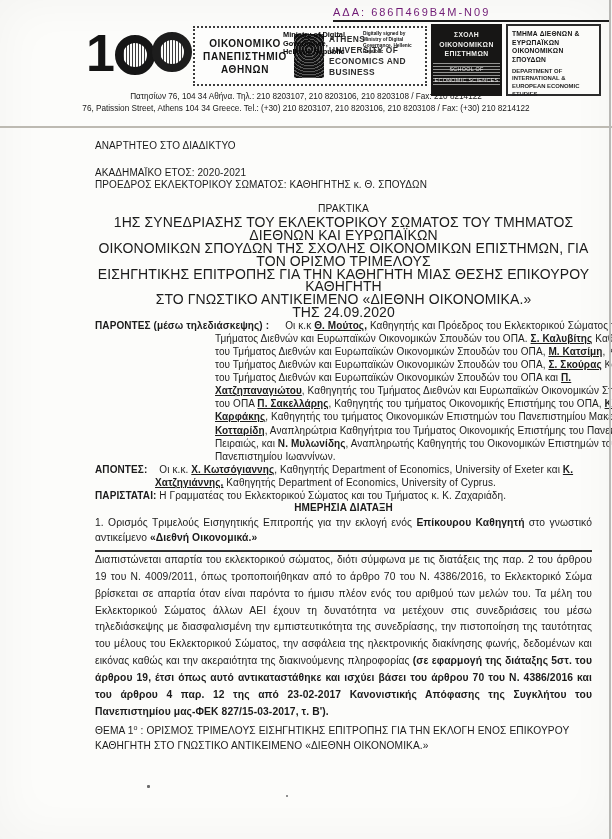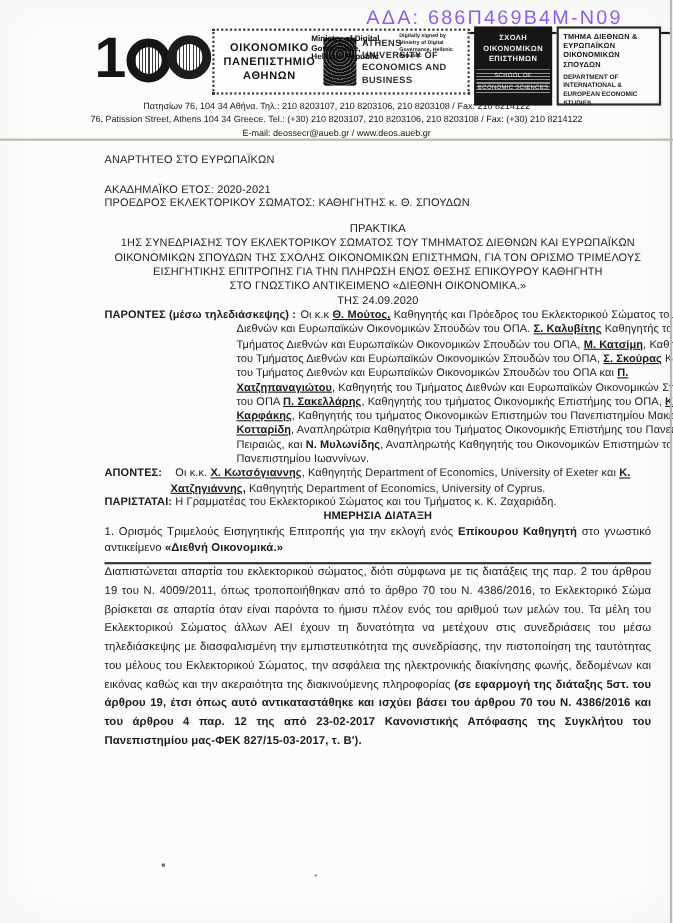--- a/index.html
+++ b/index.html
@@ -11,21 +11,21 @@
   }
   .b{font-weight:bold}
   .u{text-decoration:underline}
   .sup{vertical-align:super;font-size:0.7em}
   .center{text-align:center}
   .just{text-align:justify}
 
   
   .ada{
     position:absolute;top:6px;left:333px;right:3px;
-    font-size:18px;letter-spacing:2px;color:#8b5cf6;
+    font-size:11px;letter-spacing:2px;color:#701a75;
     border-bottom:2px solid #1a1a1a;padding-bottom:2px;white-space:nowrap;
   }
 
   
   .logo-100{position:absolute;left:86px;top:30px;display:flex;align-items:flex-start;}
   .logo-digit{font-size:52px;font-weight:bold;line-height:0.92;color:#141414;letter-spacing:-2px;}
   .logo-ring{
     display:inline-block;width:24px;height:24px;border:8px solid #161616;border-radius:50%;
     margin-top:5px;margin-left:2px;font-size:0;
     background:repeating-linear-gradient(90deg,#3a3a3a 0 1px,transparent 1px 3px);
@@ -72,24 +72,24 @@
   .addr{position:absolute;top:91px;left:0;right:0;text-align:center;font-size:8.2px;line-height:1.5;color:#171717;}
   .header-rule{position:absolute;top:126px;left:0;right:0;border-top:2px solid #bdbab2;}
 
   
   .doc{position:absolute;top:133px;left:95px;width:497px;font-size:10px;line-height:12.6px;letter-spacing:0.1px;}
   .doc p{margin:0;}
   .line{white-space:nowrap;}
   .web{margin-top:7px;}
   .year{margin-top:14px;}
   .head-praktika{margin-top:11px;font-size:10.3px;text-align:center;}
-  .title-lines{font-size:10px;line-height:12.8px;margin-top:1px;}
+  .title-lines{font-size:14px;line-height:12.8px;margin-top:1px;}
   .hang-parontes{margin-top:7px;width:446px;padding-left:120px;text-indent:-120px;line-height:13.1px;}
   .hang-apontes{margin-top:8px;width:482px;padding-left:60px;text-indent:-60px;line-height:13.4px;}
-  .lbl{margin-right:4px;}
+  .lbl{margin-right:16px;}
   .lbl-ap{margin-right:12px;}
   .paristatai{margin-top:11px;}
   .agenda-head{margin-top:0;font-size:10px;}
   .protocol{margin-top:1px;font-size:10px;}
   .item1{margin-top:12px;font-size:10.3px;line-height:15px;}
   .body-rule{margin-top:5px;border-top:2px solid #343434;}
   .quorum{margin-top:1px;font-size:10.3px;line-height:16.9px;}
   .thema{margin-top:14px;font-size:10.2px;line-height:14.6px;}
 
   
@@ -127,51 +127,51 @@
   </div>
 
   <div class="dept-box">
     <div class="dept-gr">ΤΜΗΜΑ ΔΙΕΘΝΩΝ &amp; ΕΥΡΩΠΑΪΚΩΝ ΟΙΚΟΝΟΜΙΚΩΝ ΣΠΟΥΔΩΝ</div>
     <div class="dept-en">DEPARTMENT OF INTERNATIONAL &amp; EUROPEAN ECONOMIC STUDIES</div>
   </div>
 
   <div class="addr">
     <div>Πατησίων 76, 104 34 Αθήνα. Τηλ.: 210 8203107, 210 8203106, 210 8203108 / Fax: 210 8214122</div>
     <div>76, Patission Street, Athens 104 34 Greece. Tel.: (+30) 210 8203107, 210 8203106, 210 8203108 / Fax: (+30) 210 8214122</div>
-    <div>E-mail: deossecr@aueb.gr / www.deos.aueb.gr</div>
   </div>
 
   <div class="header-rule"></div>
 
   <div class="doc">
-    <div class="line web">ΑΝΑΡΤΗΤΕΟ ΣΤΟ ΕΥΡΩΠΑΪΚΩΝ</div>
+    <div class="line web">ΑΝΑΡΤΗΤΕΟ ΣΤΟ ΔΙΑΔΙΚΤΥΟ</div>
     <div class="line year">ΑΚΑΔΗΜΑΪΚΟ ΕΤΟΣ: 2020-2021</div>
     <div class="line">ΠΡΟΕΔΡΟΣ ΕΚΛΕΚΤΟΡΙΚΟΥ ΣΩΜΑΤΟΣ: ΚΑΘΗΓΗΤΗΣ κ. Θ. ΣΠΟΥΔΩΝ</div>
 
     <div class="center head-praktika">ΠΡΑΚΤΙΚΑ</div>
     <div class="center title-lines">
         <div>1ΗΣ ΣΥΝΕΔΡΙΑΣΗΣ ΤΟΥ ΕΚΛΕΚΤΟΡΙΚΟΥ ΣΩΜΑΤΟΣ ΤΟΥ ΤΜΗΜΑΤΟΣ ΔΙΕΘΝΩΝ ΚΑΙ ΕΥΡΩΠΑΪΚΩΝ</div>
         <div>ΟΙΚΟΝΟΜΙΚΩΝ ΣΠΟΥΔΩΝ ΤΗΣ ΣΧΟΛΗΣ ΟΙΚΟΝΟΜΙΚΩΝ ΕΠΙΣΤΗΜΩΝ, ΓΙΑ ΤΟΝ ΟΡΙΣΜΟ ΤΡΙΜΕΛΟΥΣ</div>
-        <div>ΕΙΣΗΓΗΤΙΚΗΣ ΕΠΙΤΡΟΠΗΣ ΓΙΑ ΤΗΝ ΠΛΗΡΩΣΗ ΕΝΟΣ ΘΕΣΗΣ ΕΠΙΚΟΥΡΟΥ ΚΑΘΗΓΗΤΗ</div>
+        <div>ΕΙΣΗΓΗΤΙΚΗΣ ΕΠΙΤΡΟΠΗΣ ΓΙΑ ΤΗΝ ΚΑΘΗΓΗΤΗ ΜΙΑΣ ΘΕΣΗΣ ΕΠΙΚΟΥΡΟΥ ΚΑΘΗΓΗΤΗ</div>
         <div>ΣΤΟ ΓΝΩΣΤΙΚΟ ΑΝΤΙΚΕΙΜΕΝΟ «ΔΙΕΘΝΗ ΟΙΚΟΝΟΜΙΚΑ.»</div>
         <div>ΤΗΣ 24.09.2020</div>
       </div>
 
     <p class="hang-parontes"><span class="b lbl">ΠΑΡΟΝΤΕΣ (μέσω τηλεδιάσκεψης) :</span><span><span>Οι κ.κ </span><span class="b u">Θ. Μούτος,</span><span> Καθηγητής και Πρόεδρος του Εκλεκτορικού Σώματος του Τμήματος Διεθνών και Ευρωπαϊκών Οικονομικών Σπουδών του ΟΠΑ. </span><span class="b u">Σ. Καλυβίτης</span><span> Καθηγητής του Τμήματος Διεθνών και Ευρωπαϊκών Οικονομικών Σπουδών του ΟΠΑ, </span><span class="b u">Μ. Κατσίμη</span><span>, Καθηγήτρια του Τμήματος Διεθνών και Ευρωπαϊκών Οικονομικών Σπουδών του ΟΠΑ, </span><span class="b u">Σ. Σκούρας</span><span> Καθηγητής του Τμήματος Διεθνών και Ευρωπαϊκών Οικονομικών Σπουδών του ΟΠΑ και </span><span class="b u">Π. Χατζηπαναγιώτου</span><span>, Καθηγητής του Τμήματος Διεθνών και Ευρωπαϊκών Οικονομικών Σπουδών του ΟΠΑ </span><span class="b u">Π. Σακελλάρης</span><span>, Καθηγητής του τμήματος Οικονομικής Επιστήμης του ΟΠΑ, </span><span class="b u">Κ. Καρφάκης</span><span>, Καθηγητής του τμήματος Οικονομικών Επιστημών του Πανεπιστημίου Μακεδονίας, </span><span class="b u">Κ. Κοτταρίδη</span><span>, Αναπληρώτρια Καθηγήτρια του Τμήματος Οικονομικής Επιστήμης του Πανεπιστημίου Πειραιώς, και </span><span class="b">Ν. Μυλωνίδης</span><span>, Αναπληρωτής Καθηγητής του Οικονομικών Επιστημών του Πανεπιστημίου Ιωαννίνων.</span></span></p>
 
     <p class="hang-apontes"><span class="b lbl-ap">ΑΠΟΝΤΕΣ:</span><span><span>Οι κ.κ. </span><span class="b u">Χ. Κωτσόγιαννης</span><span>, Καθηγητής Department of Economics, University of Exeter και </span><span class="b u">Κ. Χατζηγιάννης,</span><span> Καθηγητής Department of Economics, University of Cyprus.</span></span></p>
 
     <p class="paristatai"><span class="b">ΠΑΡΙΣΤΑΤΑΙ:</span><span> Η Γραμματέας του Εκλεκτορικού Σώματος και του Τμήματος κ. Κ. Ζαχαριάδη.</span></p>
 
     <div class="center b agenda-head">ΗΜΕΡΗΣΙΑ ΔΙΑΤΑΞΗ</div>
 
     <p class="item1 just"><span>1. Ορισμός Τριμελούς Εισηγητικής Επιτροπής για την εκλογή ενός </span><span class="b">Επίκουρου Καθηγητή</span><span> στο γνωστικό αντικείμενο </span><span class="b">«Διεθνή Οικονομικά.»</span></p>
 
     <div class="body-rule"></div>
 
     <p class="quorum just"><span>Διαπιστώνεται απαρτία του εκλεκτορικού σώματος, διότι σύμφωνα με τις διατάξεις της παρ. 2 του άρθρου 19 του Ν. 4009/2011, όπως τροποποιήθηκαν από το άρθρο 70 του Ν. 4386/2016, το Εκλεκτορικό Σώμα βρίσκεται σε απαρτία όταν είναι παρόντα το ήμισυ πλέον ενός του αριθμού των μελών του. Τα μέλη του Εκλεκτορικού Σώματος άλλων ΑΕΙ έχουν τη δυνατότητα να μετέχουν στις συνεδριάσεις του μέσω τηλεδιάσκεψης με διασφαλισμένη την εμπιστευτικότητα της συνεδρίασης, την πιστοποίηση της ταυτότητας του μέλους του Εκλεκτορικού Σώματος, την ασφάλεια της ηλεκτρονικής διακίνησης φωνής, δεδομένων και εικόνας καθώς και την ακεραιότητα της διακινούμενης πληροφορίας </span><span class="b">(σε εφαρμογή της διάταξης 5στ. του άρθρου 19, έτσι όπως αυτό αντικαταστάθηκε και ισχύει βάσει του άρθρου 70 του Ν. 4386/2016 και του άρθρου 4 παρ. 12 της από 23-02-2017 Κανονιστικής Απόφασης της Συγκλήτου του Πανεπιστημίου μας-ΦΕΚ 827/15-03-2017, τ. Β').</span></p>
 
+    <p class="thema"><span>ΘΕΜΑ 1</span><span class="sup">ο</span><span> : ΟΡΙΣΜΟΣ ΤΡΙΜΕΛΟΥΣ ΕΙΣΗΓΗΤΙΚΗΣ ΕΠΙΤΡΟΠΗΣ ΓΙΑ ΤΗΝ ΕΚΛΟΓΗ ΕΝΟΣ ΕΠΙΚΟΥΡΟΥ ΚΑΘΗΓΗΤΗ ΣΤΟ ΓΝΩΣΤΙΚΟ ΑΝΤΙΚΕΙΜΕΝΟ «ΔΙΕΘΝΗ ΟΙΚΟΝΟΜΙΚΑ.»</span></p>
   </div>
 
   <div class="scan-edge"></div>
   <div class="speck s1"></div>
   <div class="speck s2"></div>
 </div>
 
 </body></html>

